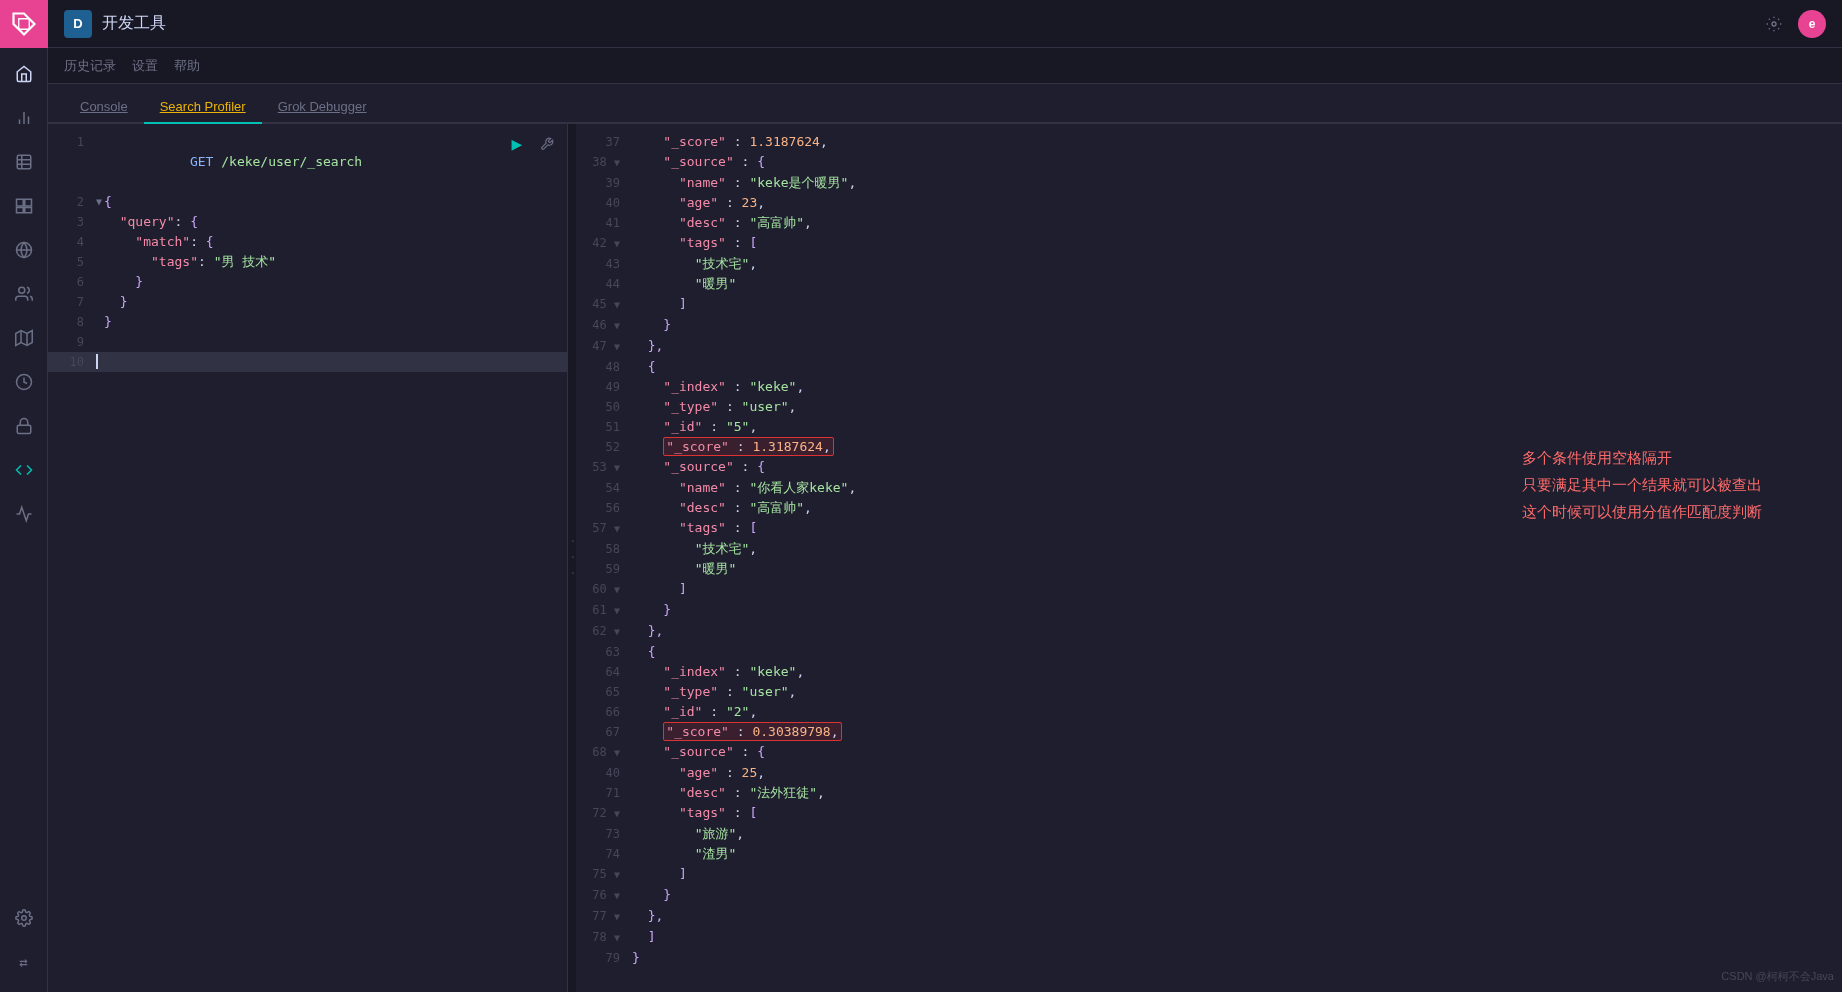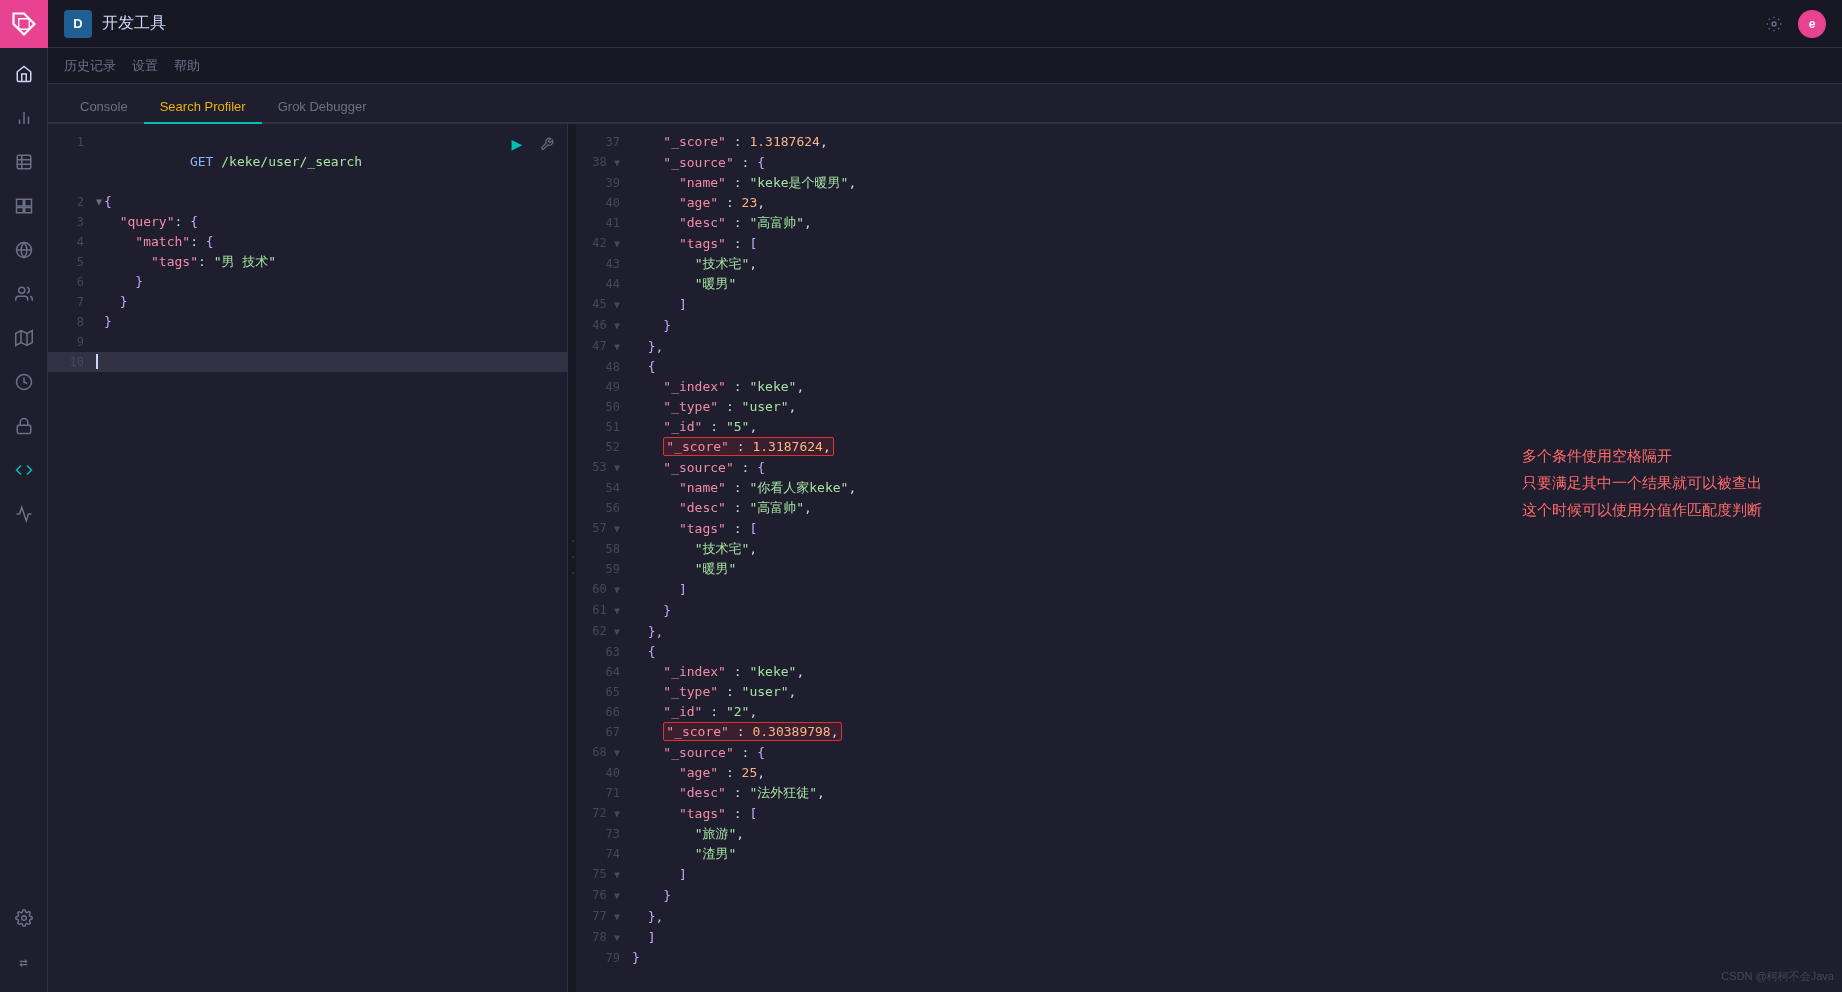--- a/index.html
+++ b/index.html
@@ -145,20 +145,21 @@
       flex-shrink: 0;
     }
     .tab {
       padding: 8px 16px;
       font-size: 13px;
       cursor: pointer;
       color: #6c7086;
       font-family: sans-serif;
       border-bottom: 2px solid transparent;
       margin-bottom: -2px;
+      text-decoration: underline;
     }
     .tab.active {
       color: #eab308;
       border-bottom: 2px solid #00bfb3;
     }
 
     
     .content-area {
       flex: 1;
       display: flex;
@@ -229,21 +230,21 @@
     }
     .response-code {
       flex: 1;
       overflow-y: auto;
       padding: 8px 0;
       font-size: 13px;
       line-height: 20px;
     }
     .resp-line {
       display: flex;
-      align-items: center;
+      align-items: flex-start;
       min-height: 20px;
       padding: 0 8px;
     }
     .resp-line-num {
       color: #45475a;
       width: 36px;
       text-align: right;
       flex-shrink: 0;
       margin-right: 12px;
       user-select: none;
@@ -276,21 +277,21 @@
       writing-mode: vertical-lr;
       letter-spacing: 2px;
     }
 
     
     .annotation {
       position: absolute;
       right: 80px;
       top: 320px;
       color: #ff6b6b;
-      font-family: Liberation Mono, monospace;
+      font-family: Liberation Sans, sans-serif;
       font-size: 15px;
       line-height: 1.8;
       pointer-events: none;
     }
 
     
     .watermark {
       position: fixed;
       bottom: 8px;
       right: 8px;

